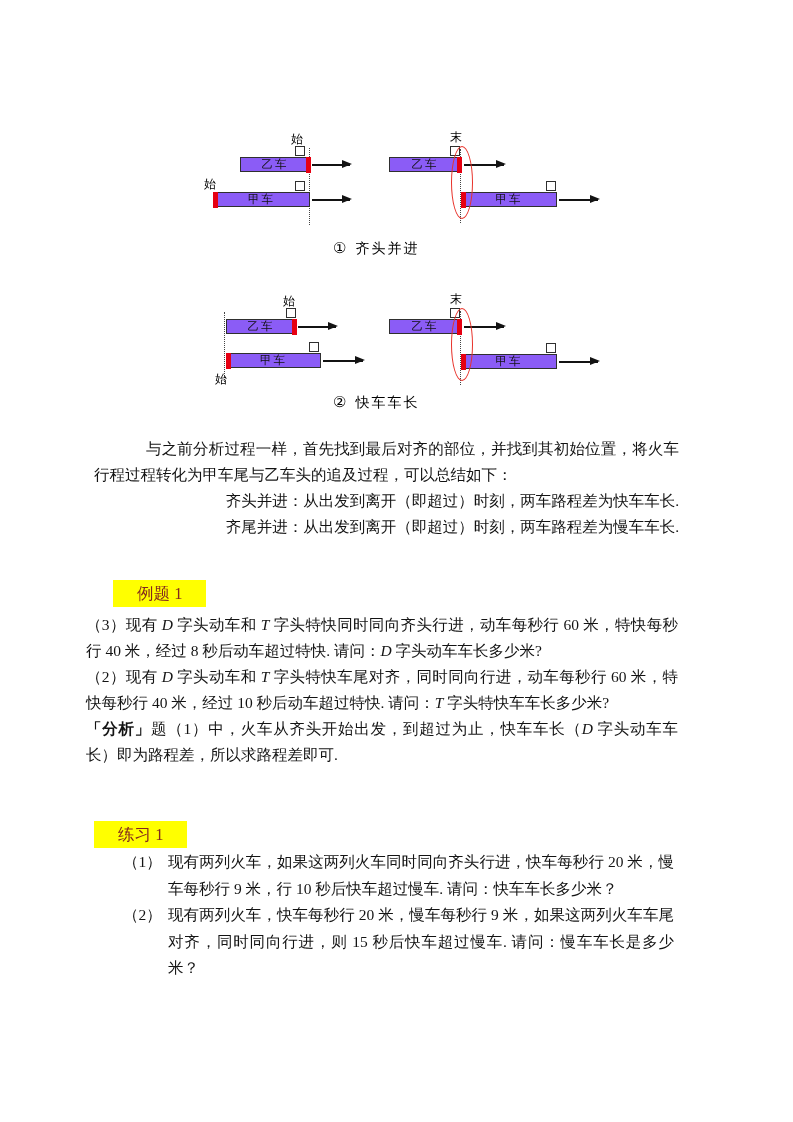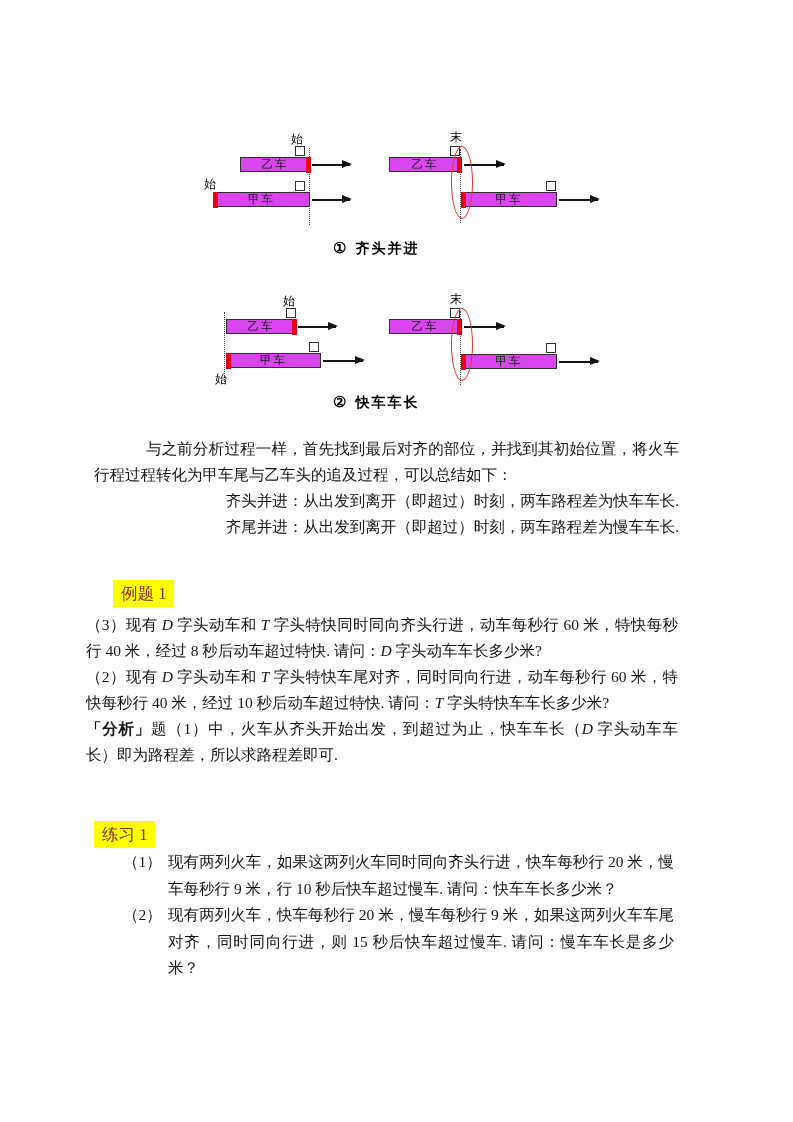--- a/index.html
+++ b/index.html
@@ -1,42 +1,42 @@
 <!DOCTYPE html>
 <html><head>
 <meta charset="utf-8">
 <style>
   html,body{margin:0;padding:0;background:#ffffff;}
   .page{position:relative;width:793px;height:1122px;background:#ffffff;overflow:hidden;
         font-family:"Liberation Serif","DejaVu Serif",serif;color:#131313;}
 
   
-  .train{position:absolute;box-sizing:border-box;border:1.5px solid #2f2f2f;background:#d946ef;
+  .train{position:absolute;box-sizing:border-box;border:1.5px solid #2f2f2f;background:#8b5cf6;
          display:flex;align-items:center;justify-content:center;}
   .tlabel{font-size:11.5px;line-height:1;letter-spacing:2px;color:#111;}
   .redge{position:absolute;top:-1.5px;bottom:-1.5px;width:5px;background:#e60012;}
   .redge.right{right:-1.5px;}
   .redge.left{left:-1.5px;}
   .notch{position:absolute;box-sizing:border-box;width:10px;height:10px;border:1.5px solid #2f2f2f;background:#fff;}
   .arr{position:absolute;height:2px;background:#131313;}
   .arr::after{content:"";position:absolute;right:-2px;top:-4px;width:0;height:0;
               border-left:10px solid #131313;border-top:4px solid transparent;border-bottom:4px solid transparent;}
   .dotline{position:absolute;width:0;border-left:1.8px dotted #444;}
   .oval{position:absolute;border:1.8px solid #e8322a;border-radius:50%;background:transparent;}
   .flabel{position:absolute;font-size:12px;color:#000;line-height:1;}
-  .cap{position:absolute;font-size:14px;color:#000;font-weight:bold;}
+  .cap{position:absolute;font-size:14px;color:#000;}
   .cap .num{font-size:15px;margin-right:9px;}
   .cap .captxt{letter-spacing:2px;}
 
   
   .tblock{position:absolute;font-size:15.5px;line-height:26px;text-align:justify;}
   .tblock p{margin:0;}
   .indent1{text-indent:52px;}
   .rule-line{padding-left:44px;text-align:right;}
-  .badge{position:absolute;background:#ffff00;color:#82281e;font-size:16.5px;height:27px;line-height:27px;padding:0 8px;}
+  .badge{position:absolute;background:#ffff00;color:#82281e;font-size:16.5px;height:27px;line-height:27px;padding:0 24px;}
   .alabel{font-weight:bold;color:#131313;}
   .lat{font-style:italic;}
   .q2gap{margin-top:3px;}
   .pr-block{line-height:26.5px;}
   .pr-item{display:flex;}
   .pr-num{width:45px;flex:none;text-align:left;}
   .pr-txt{flex:1;text-align:justify;}
 </style>
 </head>
 <body>

